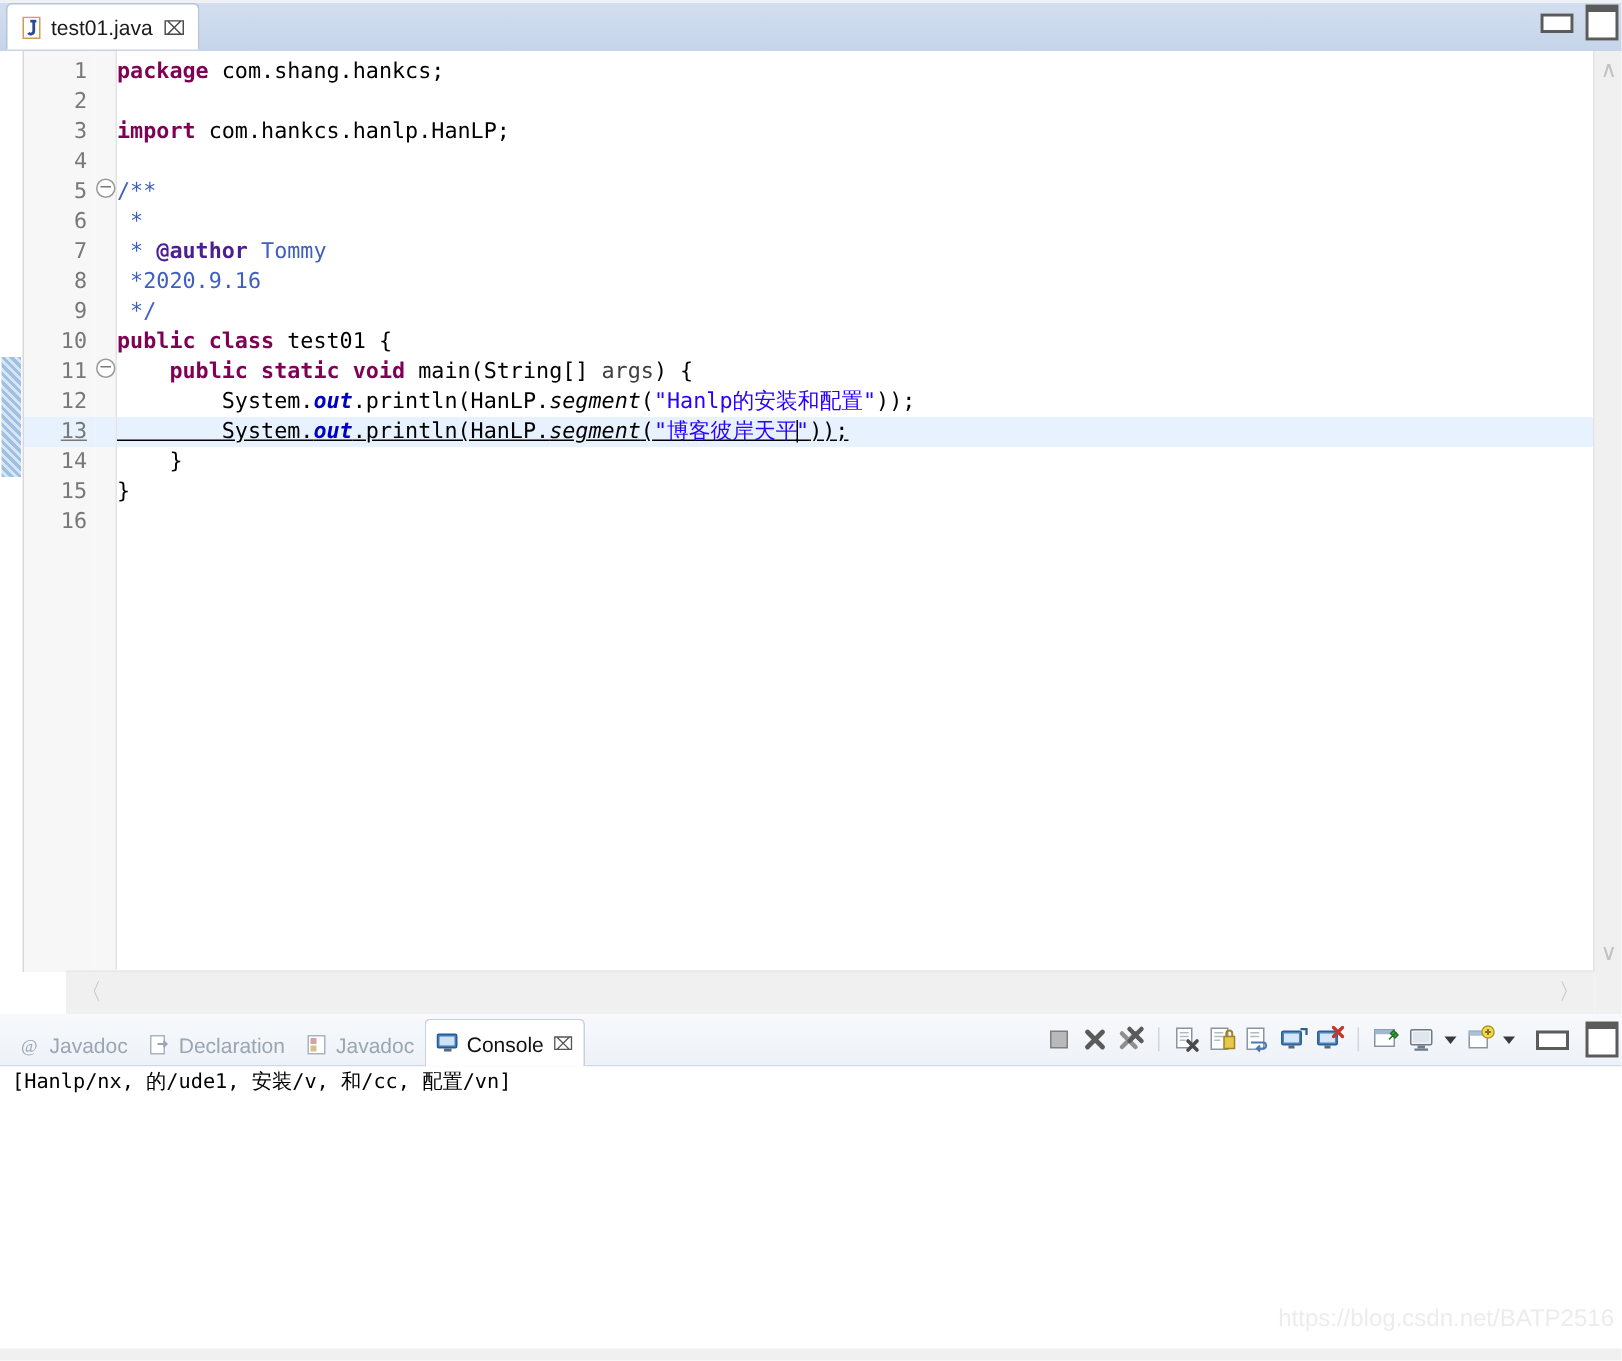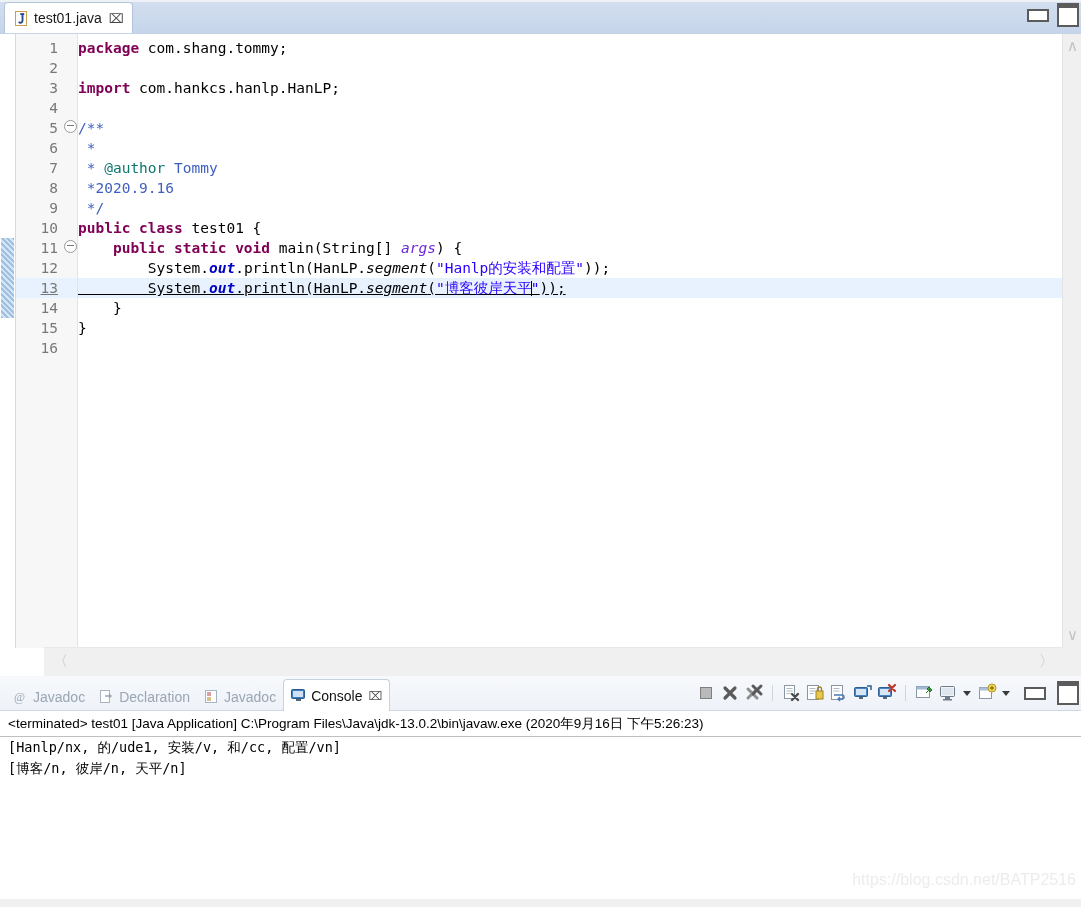--- a/index.html
+++ b/index.html
@@ -169,25 +169,25 @@
     left: 2px; top: 4px;
     width: 7px; height: 1px;
     background: #777;
   }
   .hl-row {
     background: #e8f2fe;
     text-decoration: underline;
   }
   .kw { color: #7f0055; font-weight: bold; }
   .cmt { color: #3f5fbf; }
-  .javadoc-tag { color: #0f766e; font-weight: normal; }
+  .javadoc-tag { color: #4c1d95; font-weight: bold; }
   .str { color: #2a00ff; }
   .stfield { color: #0000c0; font-weight: bold; font-style: italic; }
   .mth { color: #000; font-style: italic; }
-  .param { color: #6d28d9; font-style: italic; }
+  .param { color: #404040; }
   .caret {
     display: inline-block;
     width: 1px;
     height: 15px;
     background: #000;
     vertical-align: -3px;
     margin: 0 -1px;
   }
 
   
@@ -412,21 +412,21 @@
         <div class="fold"></div>
         <div class="fold"></div>
         <div class="fold"><i></i></div>
         <div class="fold"></div>
         <div class="fold hl-row"></div>
         <div class="fold"></div>
         <div class="fold"></div>
         <div class="fold"></div>
       </div>
     <div class="code-lines" id="code-lines" style="padding-top: 4px;">
-        <div class="line"><span class="kw">package</span><span> com.shang.tommy;</span></div>
+        <div class="line"><span class="kw">package</span><span> com.shang.hankcs;</span></div>
         <div class="line">&nbsp;</div>
         <div class="line"><span class="kw">import</span><span> com.hankcs.hanlp.HanLP;</span></div>
         <div class="line">&nbsp;</div>
         <div class="line"><span class="cmt">/**</span></div>
         <div class="line"><span class="cmt"> *</span></div>
         <div class="line"><span class="cmt"> * </span><span class="javadoc-tag">@author</span><span class="cmt"> Tommy</span></div>
         <div class="line"><span class="cmt"> *2020.9.16</span></div>
         <div class="line"><span class="cmt"> */</span></div>
         <div class="line"><span class="kw">public class</span><span> test01 {</span></div>
         <div class="line"><span>    </span><span class="kw">public static void</span><span> main(String[] </span><span class="param">args</span><span>) {</span></div>
@@ -544,21 +544,19 @@
             <circle cx="15" cy="5" r="4" fill="#f3da5e" stroke="#b09a20"></circle>
             <path d="M15 3v4M13 5h4" stroke="#8a7310" stroke-width="1.3"></path>
           </svg></span>
         <span class="tcaret"></span>
         <span style="width: 18px; height: 9px; border: 2px solid rgb(91, 91, 91); background: rgb(255, 255, 255); margin-left: 8px; cursor: pointer; flex: 0 0 auto;"></span>
         <span style="width: 18px; height: 17px; border-width: 5px 2px 2px; border-style: solid; border-color: rgb(91, 91, 91); border-image: initial; background: rgb(255, 255, 255); margin-left: 7px; cursor: pointer; flex: 0 0 auto;"></span>
       </div>
   </div>
 
   <div class="console-body">
-    <div class="terminated-line">&lt;terminated&gt; test01 [Java Application] C:\Program Files\Java\jdk-13.0.2\bin\javaw.exe (2020年9月16日 下午5:26:23)</div>
     <div id="console-output">
         <div class="out-line">[Hanlp/nx, 的/ude1, 安装/v, 和/cc, 配置/vn]</div>
-        <div class="out-line">[博客/n, 彼岸/n, 天平/n]</div>
       </div>
     <div class="watermark">https://blog.csdn.net/BATP2516</div>
   </div>
   <div class="bottom-strip"></div>
 </div>
 
 </body></html>

